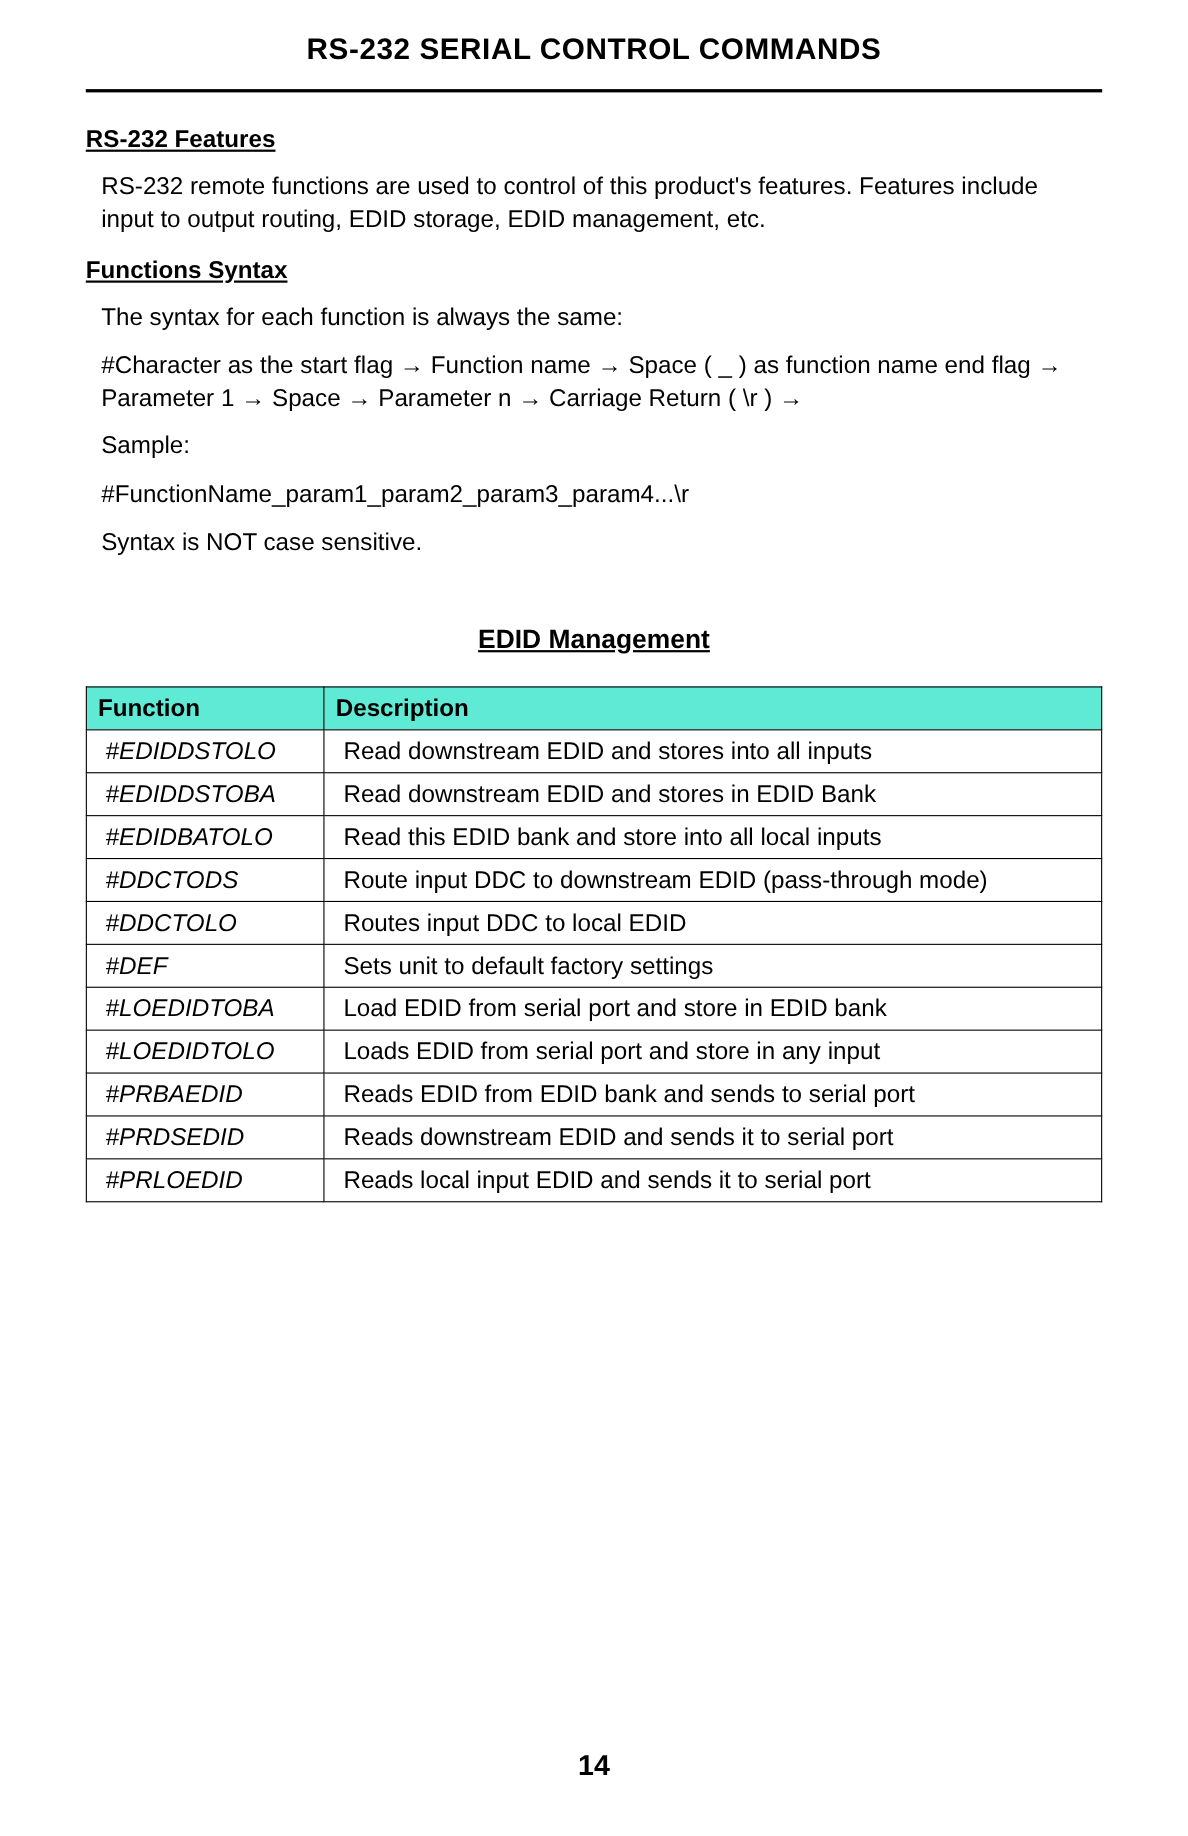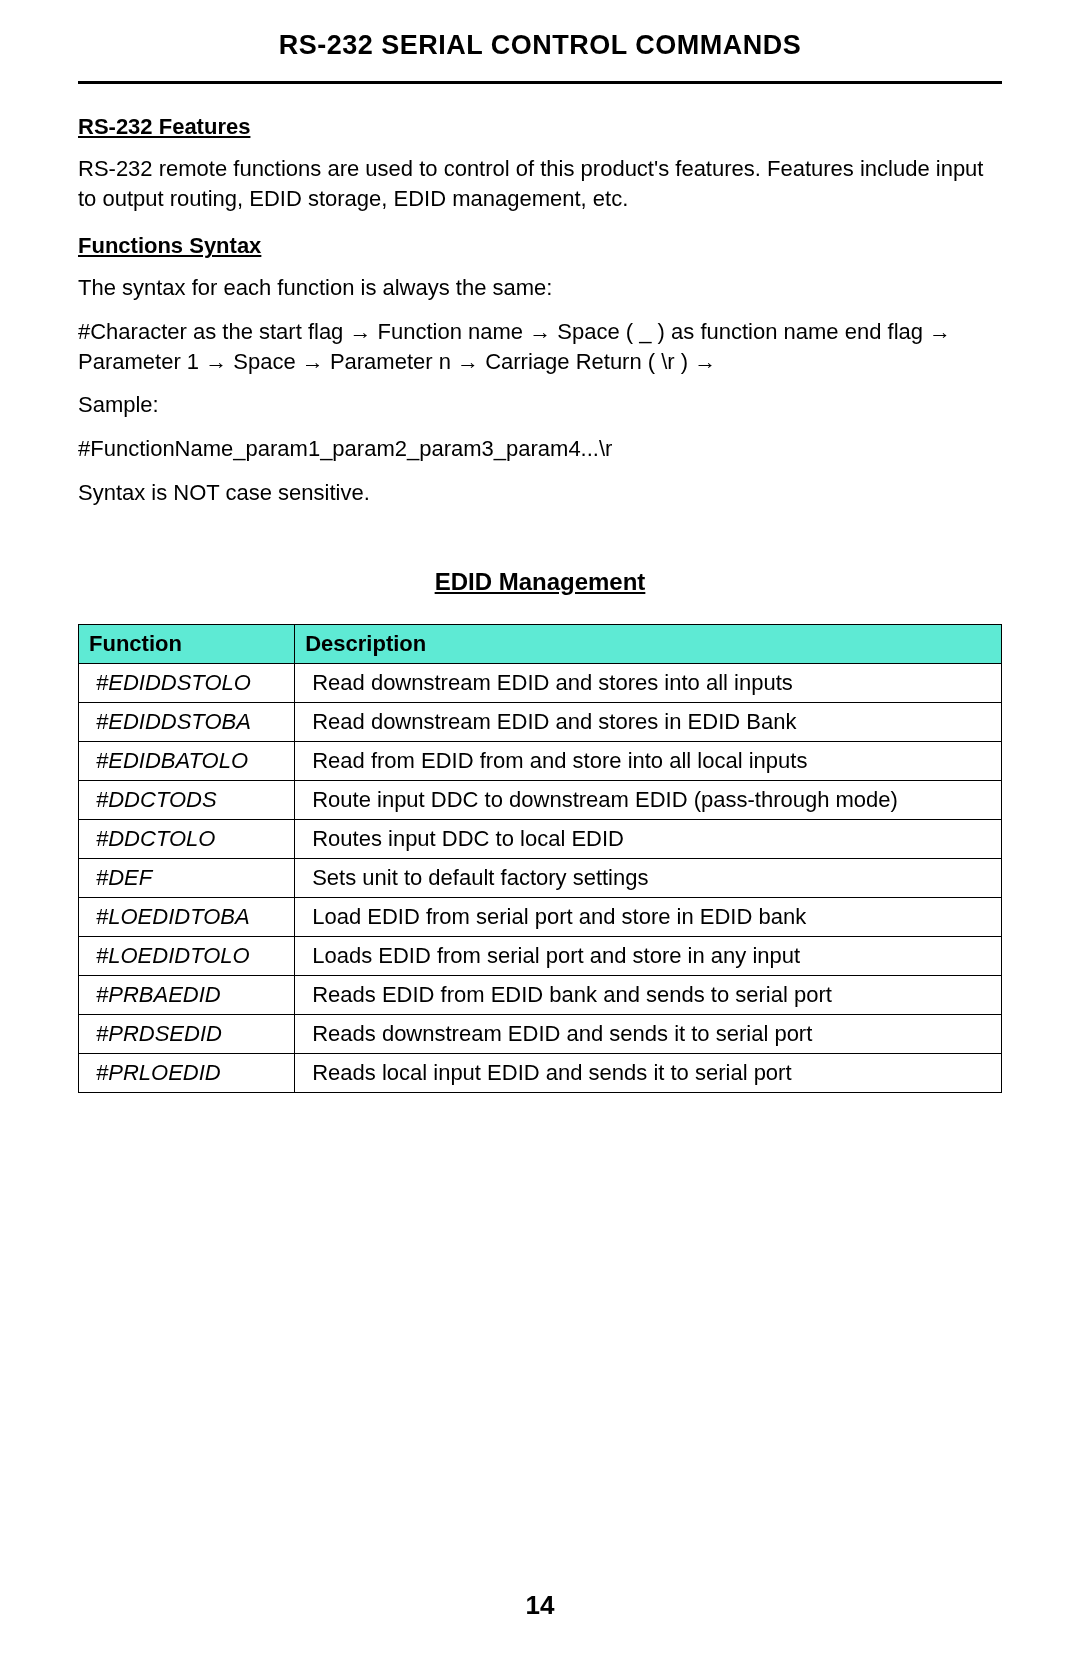--- a/index.html
+++ b/index.html
@@ -32,21 +32,21 @@
   }
   .section-head {
     font-weight: bold;
     text-decoration: underline;
     font-size: 22px;
     margin: 20px 0 12px 0;
   }
   .body-text {
     font-size: 22px;
     line-height: 1.35;
-    margin: 14px 0;
+    margin: 14px 14px;
   }
   .section-subhead {
     font-weight: bold;
     text-decoration: underline;
     font-size: 24px;
     text-align: center;
     margin: 60px 0 28px 0;
   }
   table.edid {
     border-collapse: collapse;
@@ -112,21 +112,21 @@
       <tr>
         <td class="func">#EDIDDSTOLO</td>
         <td>Read downstream EDID and stores into all inputs</td>
       </tr>
       <tr>
         <td class="func">#EDIDDSTOBA</td>
         <td>Read downstream EDID and stores in EDID Bank</td>
       </tr>
       <tr>
         <td class="func">#EDIDBATOLO</td>
-        <td>Read from EDID from and store into all local inputs</td>
+        <td>Read this EDID bank and store into all local inputs</td>
       </tr>
       <tr>
         <td class="func">#DDCTODS</td>
         <td>Route input DDC to downstream EDID (pass-through mode)</td>
       </tr>
       <tr>
         <td class="func">#DDCTOLO</td>
         <td>Routes input DDC to local EDID</td>
       </tr>
       <tr>

